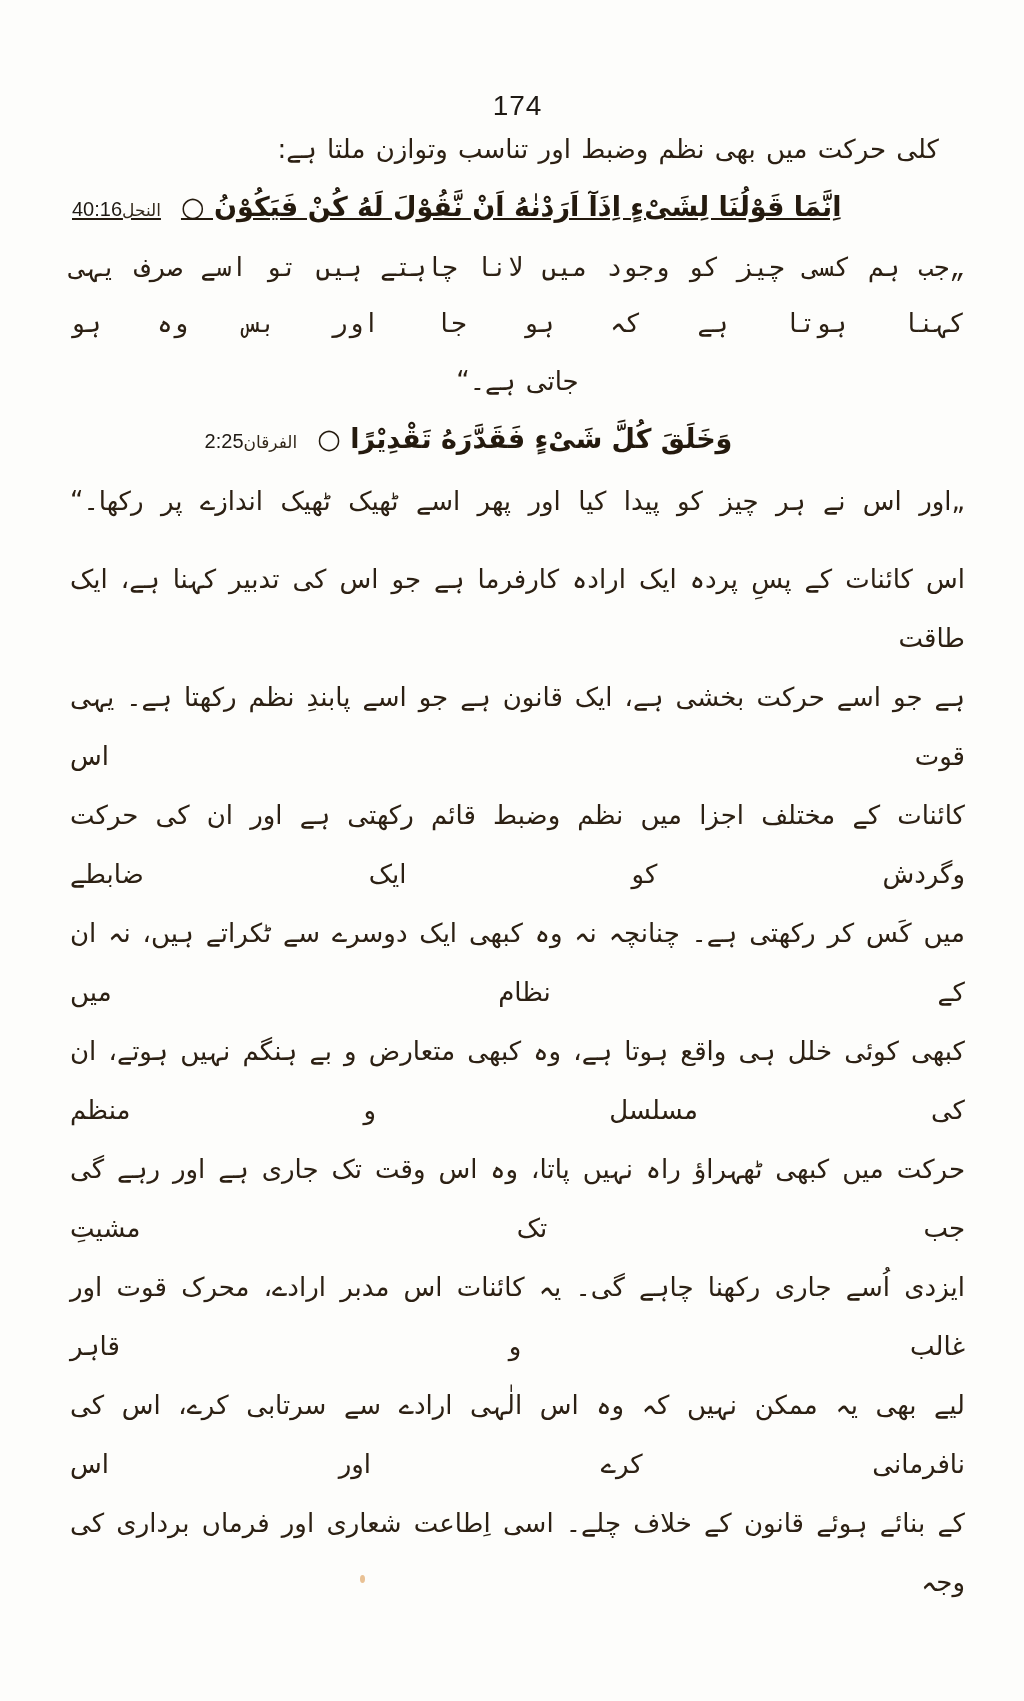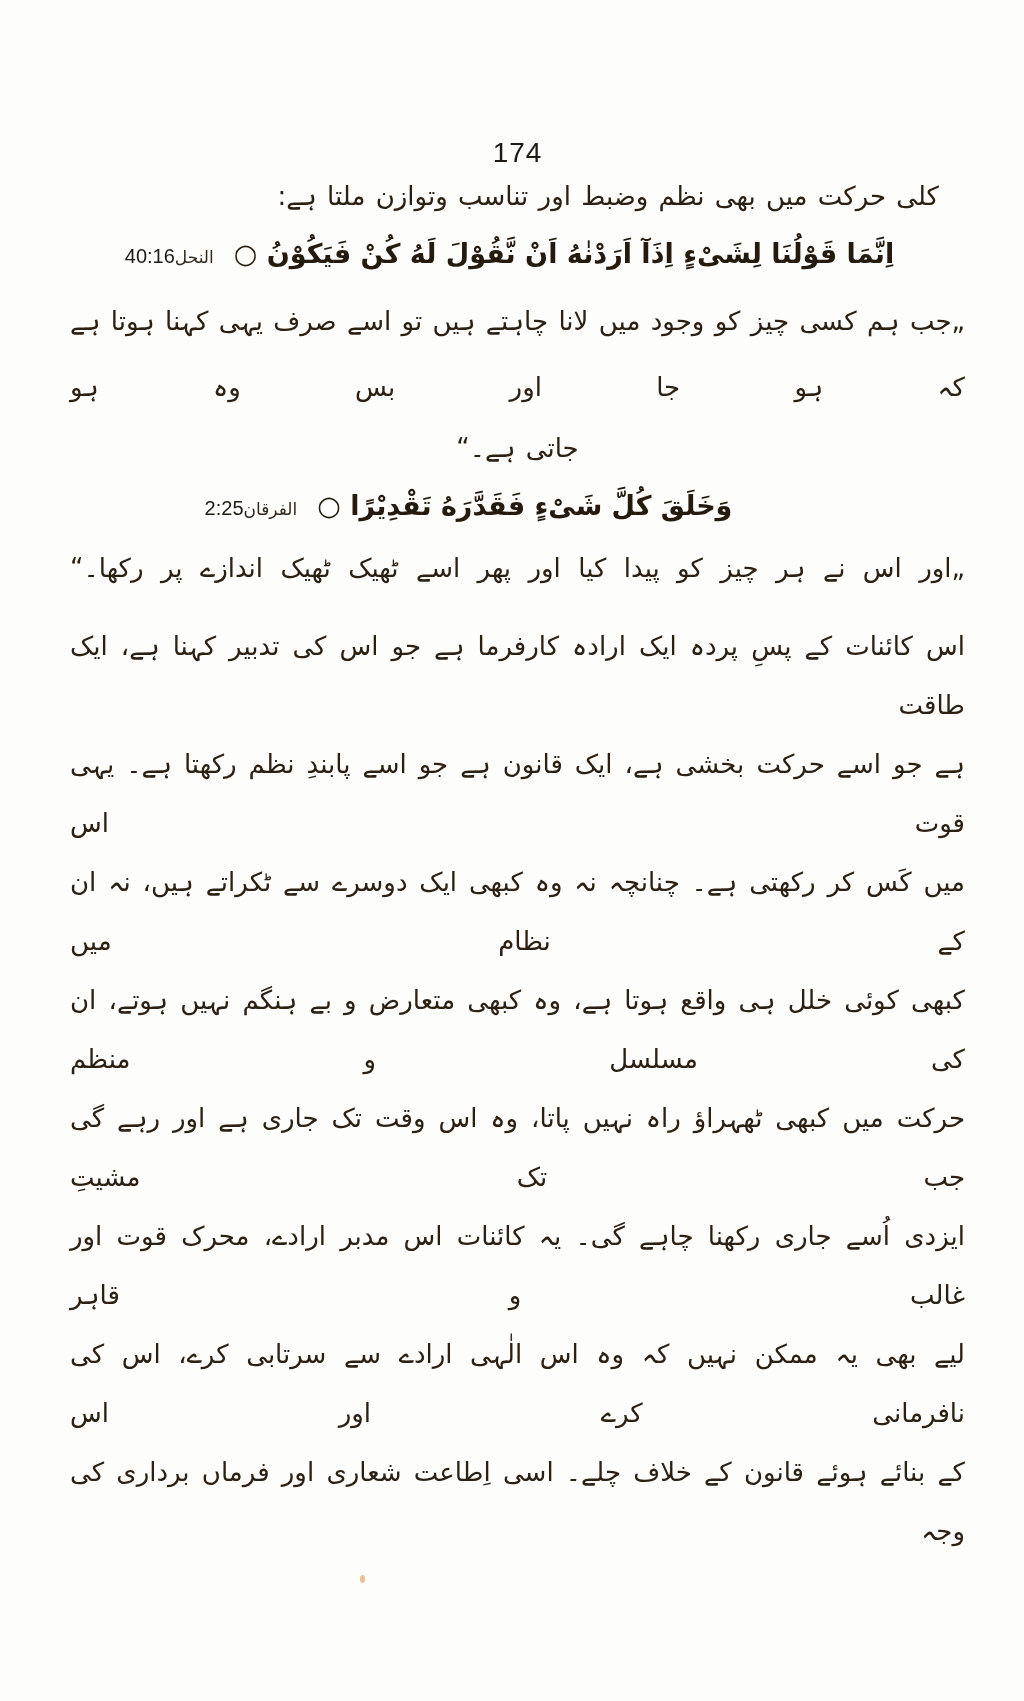--- a/index.html
+++ b/index.html
@@ -16,53 +16,52 @@
     padding:0 59px 0 70px;
   }
   .page-number {
     padding-top:90px;
     text-align:center;
     font-family:"Liberation Sans", sans-serif;
     font-size:28px;
     letter-spacing:1px;
     color:#1f1a14;
     direction:ltr;
-    margin-top:47px;
   }
   .u {
     font-size:26px;
     color:#2c2013;
     word-spacing:2px;
   } 
   .intro-wrap { text-align:right; padding-right:26px; }
   .verse-line {
     font-weight:bold;
     font-size:27px;
     color:#241a0e;
     white-space:nowrap;
   }
-  .v1 { line-height:62px; text-align:center; padding-right:18px; }
+  .v1 { line-height:62px; text-align:left; padding-right:18px;text-decoration:underline; }
   .v2 { line-height:60px; text-align:center; padding-right:100px; }
   .verse-ref {
     font-weight:normal;
     font-size:17px;
     color:#33281a;
     margin-inline-start:20px;
     white-space:nowrap;
   }
   .verse-ref .num {
     font-family:"Liberation Sans", sans-serif;
     font-size:20px;
     color:#1f1a14;
     direction:ltr; unicode-bidi:embed;
     margin-inline-start:2px;
   }
   .trans-line { line-height:58px; }
   .just { text-align:justify; text-align-last:justify; }
-  .t1l1 { line-height:66px; }
+  .t1l1 { line-height:56px;font-family:Liberation Mono, monospace; }
   .t1l2 { line-height:56px; text-align:center; white-space:nowrap; }
   .t2   { line-height:58px; }
   .body-block { margin-top:20px; }
   .body-line {
     line-height:59px;
     text-align:justify;
     text-align-last:justify;
   }
   .scan-artifact {
     position:absolute;
@@ -94,20 +93,21 @@
 
   <div class="verse-line v2">
     <span>وَخَلَقَ کُلَّ شَیْءٍ فَقَدَّرَهُ تَقْدِیْرًا ○</span><span class="verse-ref"><span>الفرقان</span><span class="num">2:25</span></span>
   </div>
 
   <div class="u trans-line t2 just">„اور اس نے ہر چیز کو پیدا کیا اور پھر اسے ٹھیک ٹھیک اندازے پر رکھا۔“</div>
 
   <div class="body-block">
     <div class="u body-line">اس کائنات کے پسِ پردہ ایک ارادہ کارفرما ہے جو اس کی تدبیر کہنا ہے، ایک طاقت</div>
     <div class="u body-line">ہے جو اسے حرکت بخشی ہے، ایک قانون ہے جو اسے پابندِ نظم رکھتا ہے۔ یہی قوت اس</div>
+    <div class="u body-line">کائنات کے مختلف اجزا میں نظم وضبط قائم رکھتی ہے اور ان کی حرکت وگردش کو ایک ضابطے</div>
     <div class="u body-line">میں کَس کر رکھتی ہے۔ چنانچہ نہ وہ کبھی ایک دوسرے سے ٹکراتے ہیں، نہ ان کے نظام میں</div>
     <div class="u body-line">کبھی کوئی خلل ہی واقع ہوتا ہے، وہ کبھی متعارض و بے ہنگم نہیں ہوتے، ان کی مسلسل و منظم</div>
     <div class="u body-line">حرکت میں کبھی ٹھہراؤ راہ نہیں پاتا، وہ اس وقت تک جاری ہے اور رہے گی جب تک مشیتِ</div>
     <div class="u body-line">ایزدی اُسے جاری رکھنا چاہے گی۔ یہ کائنات اس مدبر ارادے، محرک قوت اور غالب و قاہر</div>
     <div class="u body-line">لیے بھی یہ ممکن نہیں کہ وہ اس الٰہی ارادے سے سرتابی کرے، اس کی نافرمانی کرے اور اس</div>
     <div class="u body-line">کے بنائے ہوئے قانون کے خلاف چلے۔ اسی اِطاعت شعاری اور فرماں برداری کی وجہ</div>
 
   </div>
 
   <div class="scan-artifact"></div>

